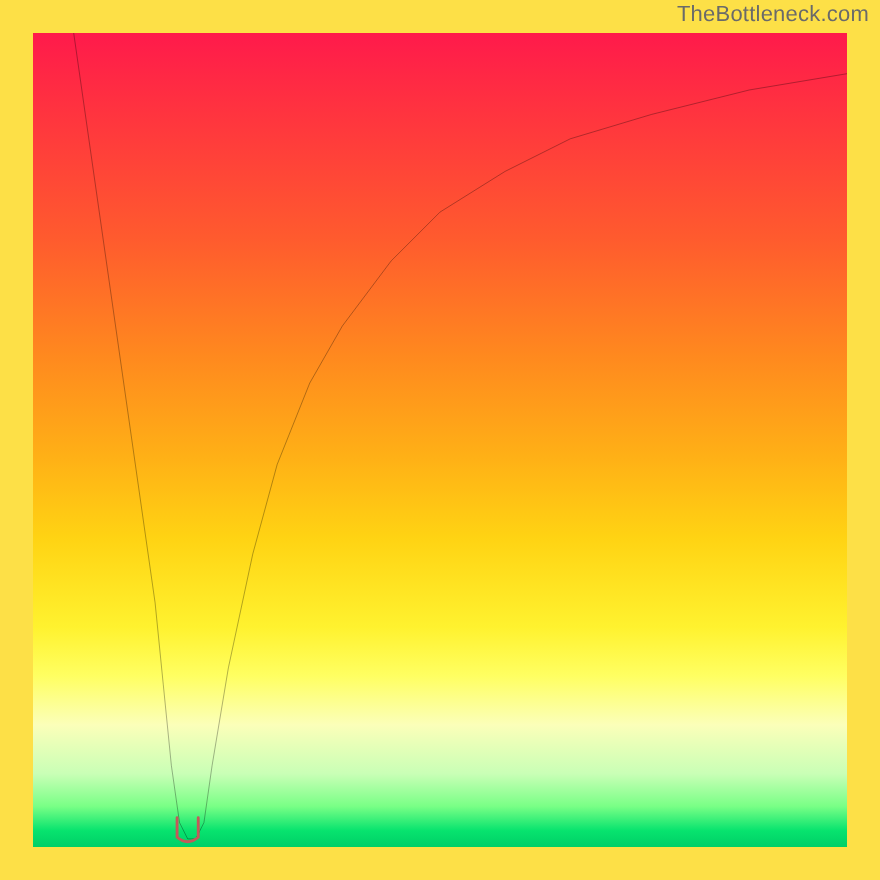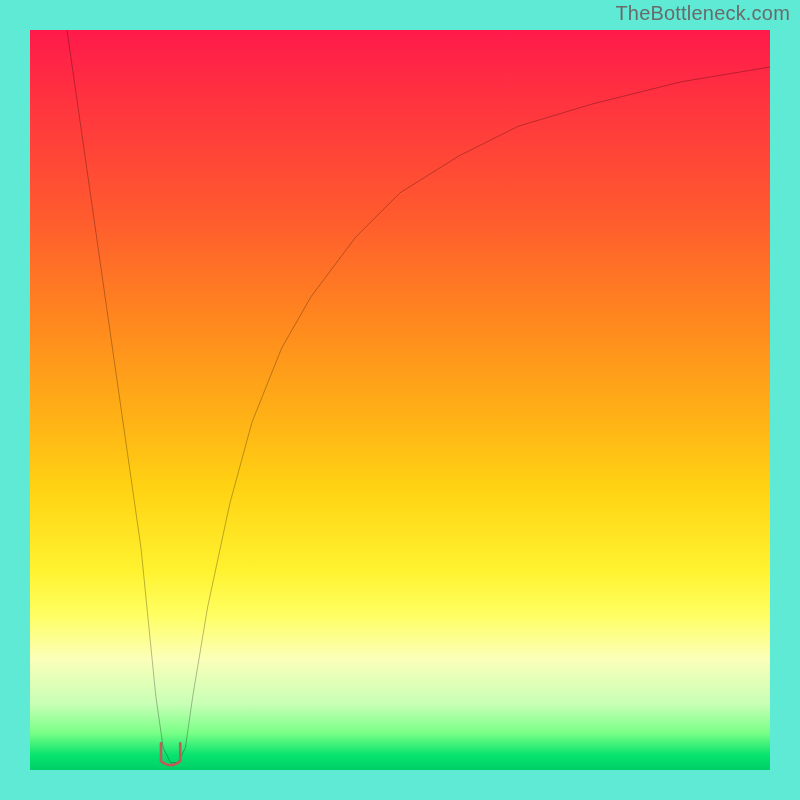--- a/index.html
+++ b/index.html
@@ -7,21 +7,21 @@
     padding: 0;
     width: 800px;
     height: 800px;
     overflow: hidden;
     background: #000;
     font-family: Arial, Helvetica, sans-serif;
   }
   .frame {
     position: absolute;
     inset: 0;
-    background: #5eead4;
+    background: #fde047;
   }
   .watermark {
     position: absolute;
     top: 2px;
     right: 10px;
     color: #6a6a6a;
     font-size: 20px;
     font-weight: 400;
     letter-spacing: 0.2px;
     z-index: 20;

